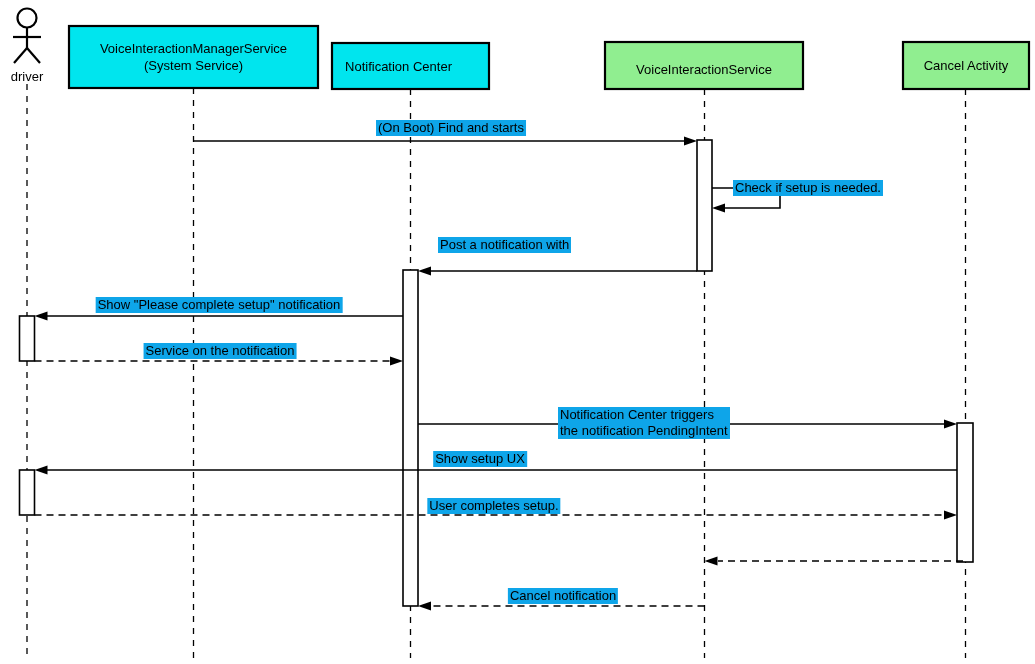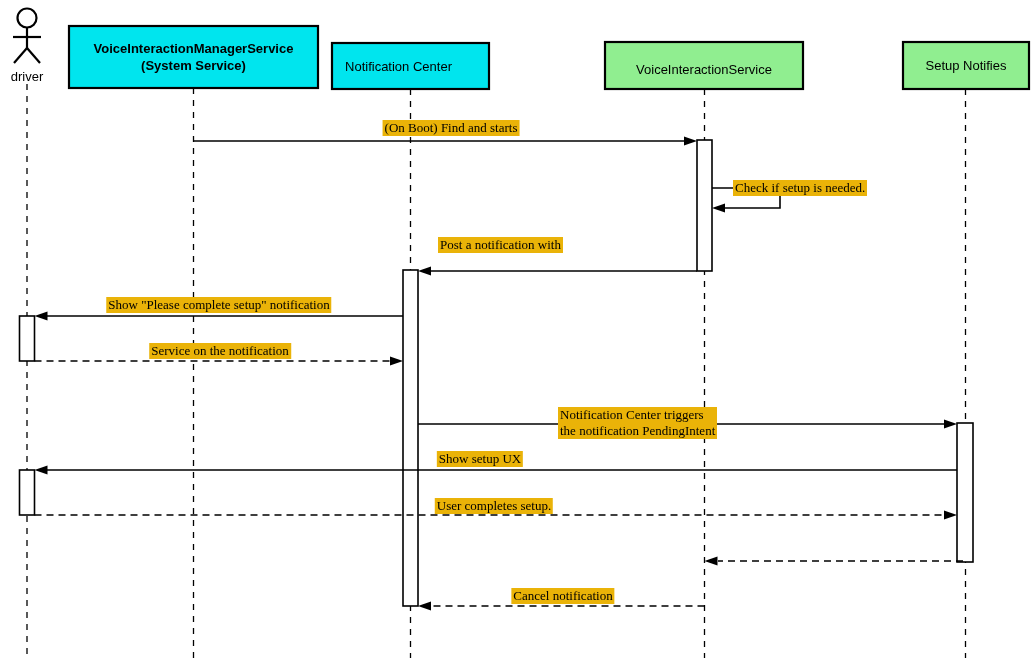--- a/index.html
+++ b/index.html
@@ -13,21 +13,21 @@
     overflow: hidden;
   }
   .stage svg { position: absolute; left: 0; top: 0; }
   .lbl {
     position: absolute;
     font-size: 13px;
     line-height: 16px;
     color: #000;
     white-space: nowrap;
   }
-  .msg { background: #eab308; padding: 0 2px; font-family: Liberation Serif, serif; }
+  .msg { background: #0ea5e9; padding: 0 2px; }
   .cc { transform: translate(-50%, -50%); }
   .vc { transform: translate(0, -50%); }
   .box-label {
     display: flex;
     flex-direction: column;
     align-items: center;
     justify-content: center;
     text-align: center;
     font-size: 13px;
     line-height: 17px;
@@ -101,32 +101,32 @@
 
     <g stroke="#000" stroke-width="2.2" fill="none">
       <circle cx="27" cy="18" r="9.5"></circle>
       <line x1="27" y1="27.5" x2="27" y2="48"></line>
       <line x1="13" y1="37" x2="41" y2="37"></line>
       <line x1="27" y1="48" x2="14" y2="63"></line>
       <line x1="27" y1="48" x2="40" y2="63"></line>
     </g>
   </svg>
 
-  <div class="lbl box-label" style="left:69px; top:26px; width:249px; height:62px; position:absolute;font-weight:bold;">
+  <div class="lbl box-label" style="left:69px; top:26px; width:249px; height:62px; position:absolute;">
     <div>VoiceInteractionManagerService</div>
     <div>(System Service)</div>
   </div>
   <div class="lbl box-label" style="left:332px; top:43px; width:133px; height:46px; position:absolute;">
     <div>Notification Center</div>
   </div>
   <div class="lbl box-label" style="left:605px; top:42px; width:198px; height:54px; position:absolute;">
     <div>VoiceInteractionService</div>
   </div>
   <div class="lbl box-label" style="left:903px; top:42px; width:126px; height:47px; position:absolute;">
-    <div>Setup Notifies</div>
+    <div>Cancel Activity</div>
   </div>
 
   <div class="lbl cc" style="left:27px; top:77px;">driver</div>
 
   <div class="lbl msg cc" style="left:451px; top:128px;">(On Boot) Find and starts</div>
 
   <div class="lbl msg vc" style="left:733px; top:188px;text-align:right;">Check if setup is needed.</div>
 
   <div class="lbl msg" style="left:438px; top:237px;">
     <div>Post a notification with</div>

